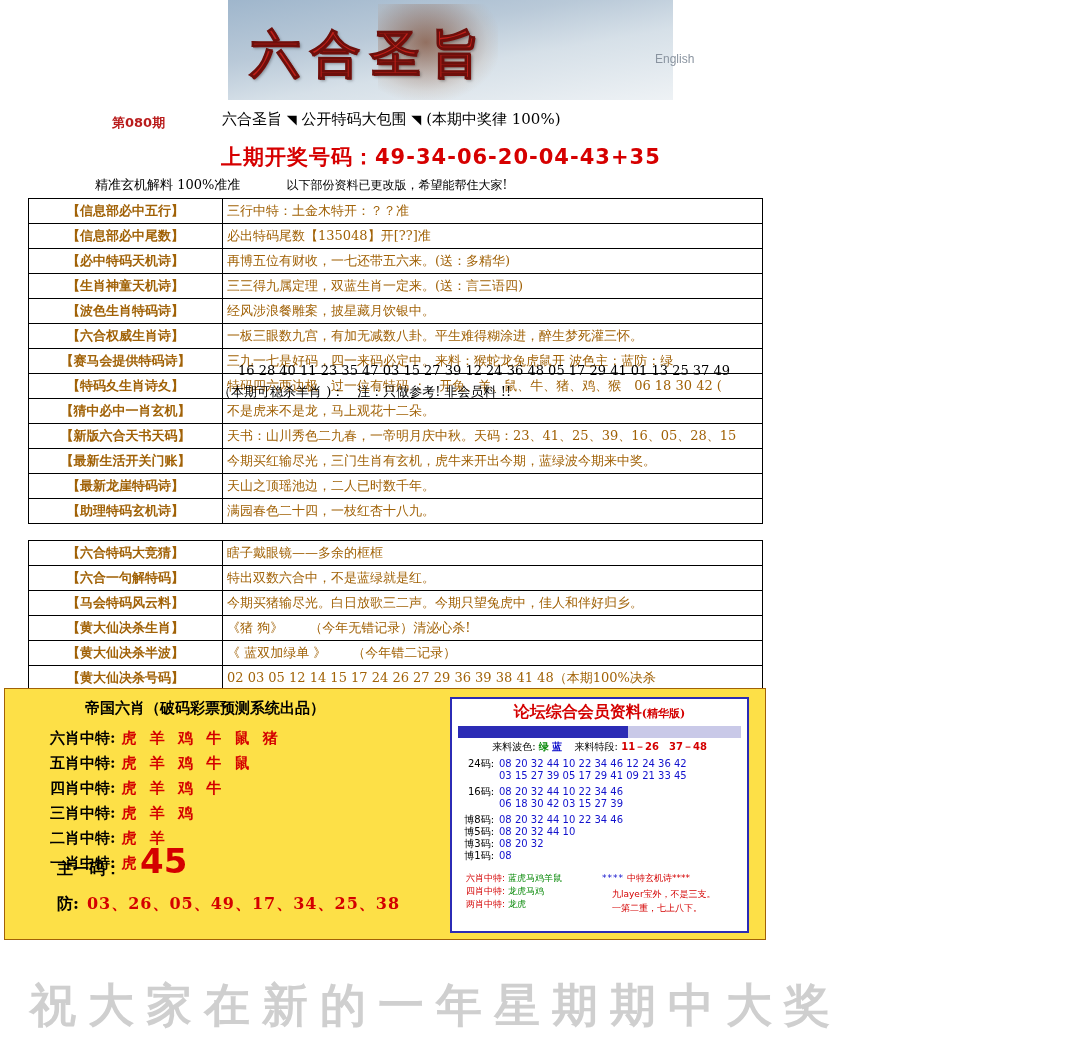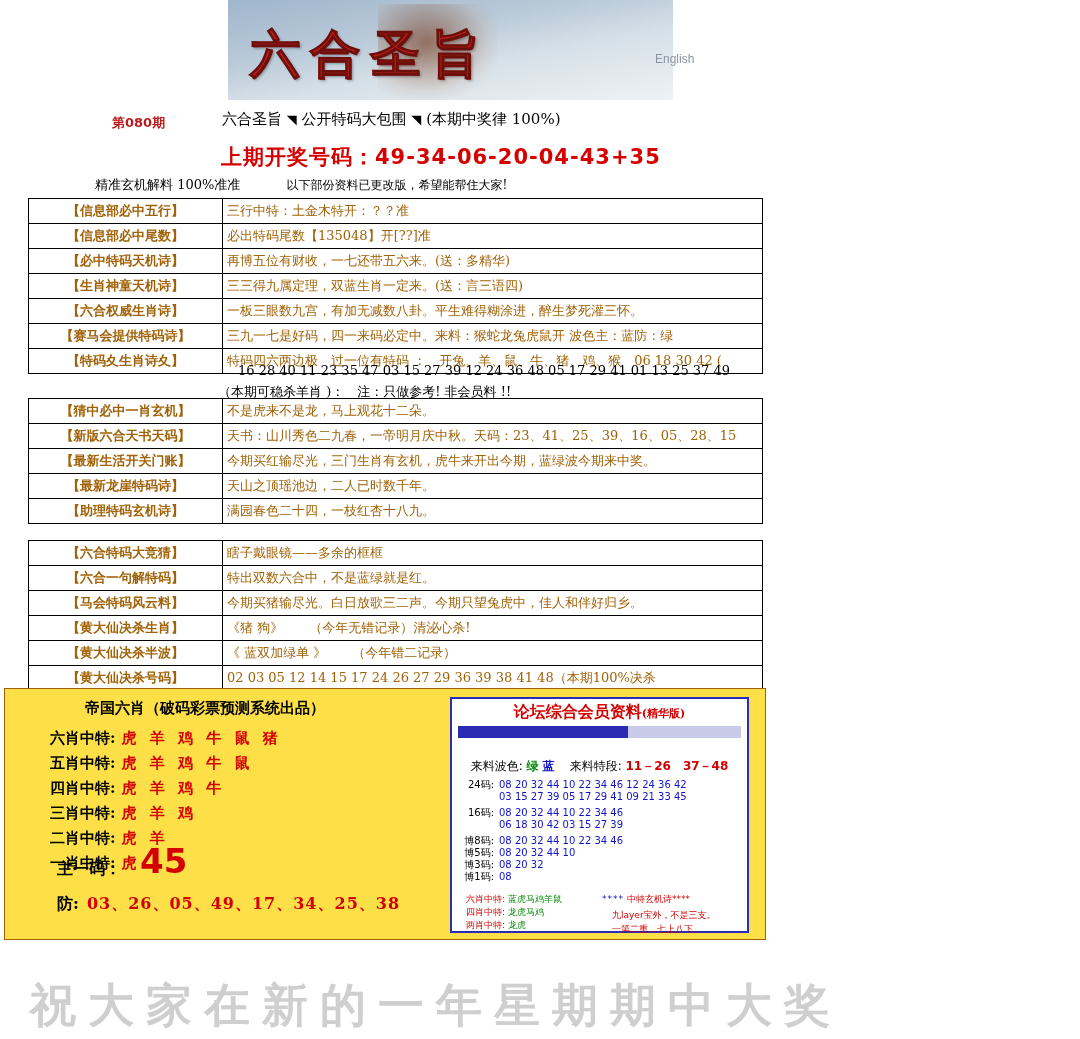--- a/index.html
+++ b/index.html
@@ -123,21 +123,21 @@
   .panel-hd{
     text-align:center;font-size:16px;font-weight:bold;color:#d40000;
     font-family:"DejaVu Serif",serif;padding-top:3px;
   }
   .panel-hd .tag{font-size:11px;color:#d40000;}
   .panel-bar{
     margin:3px 6px 0 6px;height:12px;
     background:linear-gradient(90deg,#2b2bb5 0%,#2b2bb5 60%,#c9c9e8 60%,#c9c9e8 100%);
   }
   .panel-sub{
-    font-size:12px;color:#000;text-align:center;margin-top:20px;
+    font-size:10px;color:#000;text-align:center;margin-top:2px;
     font-family:"DejaVu Sans",sans-serif;
   }
   .panel-sub .g{color:#0a8a0a;font-weight:bold;}
   .panel-sub .b{color:#1111cc;font-weight:bold;}
   .panel-sub .r{color:#d40000;font-weight:bold;}
   .pl-row{
     font-size:10px;color:#1111cc;font-family:"DejaVu Sans",sans-serif;
     padding-left:8px;line-height:12px;white-space:nowrap;
   }
   .pl-row .lab{color:#000;display:inline-block;width:34px;text-align:right;margin-right:5px;}
@@ -200,20 +200,24 @@
       <td class="lbl">【信息部必中尾数】</td>
       <td class="val">必出特码尾数【135048】开[??]准</td>
     </tr>
     <tr>
       <td class="lbl">【必中特码天机诗】</td>
       <td class="val">再博五位有财收，一七还带五六来。(送：多精华)</td>
     </tr>
     <tr>
       <td class="lbl">【生肖神童天机诗】</td>
       <td class="val">三三得九属定理，双蓝生肖一定来。(送：言三语四)</td>
+    </tr>
+    <tr>
+      <td class="lbl">【波色生肖特码诗】</td>
+      <td class="val">经风涉浪餐雕案，披星藏月饮银中。</td>
     </tr>
     <tr>
       <td class="lbl">【六合权威生肖诗】</td>
       <td class="val">一板三眼数九宫，有加无减数八卦。平生难得糊涂进，醉生梦死灌三怀。</td>
     </tr>
     <tr>
       <td class="lbl">【赛马会提供特码诗】</td>
       <td class="val">三九一七是好码，四一来码必定中。来料：猴蛇龙兔虎鼠开 波色主：蓝防：绿</td>
     </tr>
     <tr class="row-tall">

